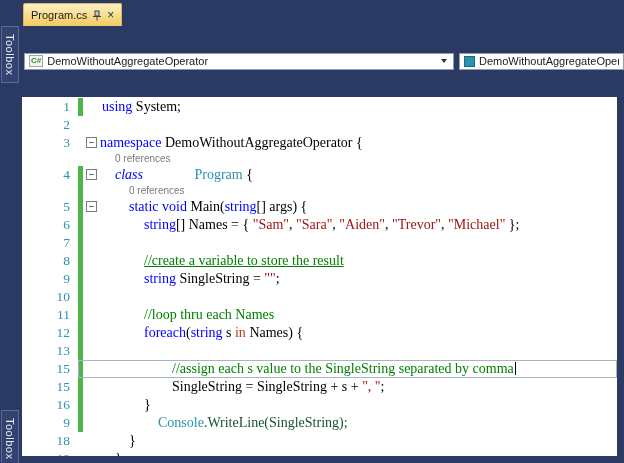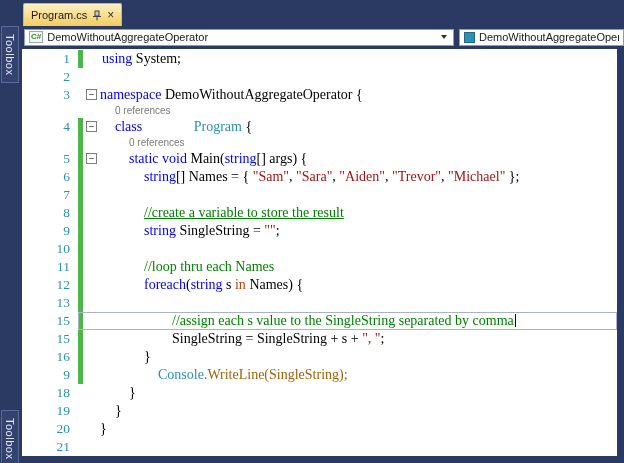--- a/index.html
+++ b/index.html
@@ -6,21 +6,21 @@
   .app{width:624px;height:463px;display:flex;background:var(--chrome,#2b3a62);
        font-family:"Liberation Sans",sans-serif;position:relative;overflow:hidden;}
 
   
   .side{width:22px;flex:none;position:relative;background:var(--chrome,#2b3a62);}
   .vtab{position:absolute;left:1px;writing-mode:vertical-rl;font-size:11px;color:#e6ebf5;
         background:#33426e;border:1px solid #5a6a96;padding:7px 2px;letter-spacing:.5px;cursor:default;}
   .vtab.top{top:26px;}
   .vtab.bot{bottom:-4px;}
 
-  .main{flex:1;display:flex;flex-direction:column;min-width:0;}
+  .main{flex:1;display:flex;flex-direction:column;min-width:0;gap:24px;}
 
   
   .tabstrip{height:26px;flex:none;display:flex;align-items:flex-end;padding-left:1px;}
   .doc-tab{height:22px;display:flex;align-items:center;gap:5px;padding:0 7px;
            background:linear-gradient(var(--tab1,#fdf1c3),var(--tab2,#f3cb60));
            border:1px solid #d9b75e;border-bottom:none;border-radius:2px 2px 0 0;
            font-size:11px;color:#1a1a1a;}
   .doc-tab .close{font-size:12px;line-height:10px;color:#333;cursor:default;}
   .doc-tab .pin{display:flex;align-items:center;}
 
@@ -129,21 +129,21 @@
             <div class="code lens-text" style="padding-left: 15px;">0 references</div>
           </div>
         </div>
         <div class="row">
           <div class="ln">4</div>
           <div class="body">
             <div class="chg on"></div>
             <div class="fold">
               <span class="box">−</span>
             </div>
-            <div class="code" style="padding-left: 15px;"><span style="color: rgb(0, 0, 255);">class</span><span style="color: rgb(43, 145, 175); margin-left: 48px;"> Program</span><span style="color: rgb(0, 0, 0);"> {</span></div>
+            <div class="code" style="padding-left: 15px;"><span style="color: rgb(0, 0, 255); font-style: italic;">class</span><span style="color: rgb(43, 145, 175); margin-left: 48px;"> Program</span><span style="color: rgb(0, 0, 0);"> {</span></div>
           </div>
         </div>
         <div class="row lens">
           <div class="ln"></div>
           <div class="body">
             <div class="chg on"></div>
             <div class="fold"></div>
             <div class="code lens-text" style="padding-left: 29px;">0 references</div>
           </div>
         </div>
@@ -243,21 +243,21 @@
             <div class="chg on"></div>
             <div class="fold"></div>
             <div class="code" style="padding-left: 44px;"><span style="color: rgb(0, 0, 0);">}</span></div>
           </div>
         </div>
         <div class="row">
           <div class="ln">9</div>
           <div class="body">
             <div class="chg on"></div>
             <div class="fold"></div>
-            <div class="code" style="padding-left: 58px;"><span style="color: rgb(43, 145, 175);">Console</span><span style="color: #a16207; text-align: right;">.WriteLine(SingleString);</span></div>
+            <div class="code" style="padding-left: 58px;"><span style="color: rgb(43, 145, 175);">Console</span><span style="color: #14532d; text-align: right;">.WriteLine(SingleString);</span></div>
           </div>
         </div>
         <div class="row">
           <div class="ln">18</div>
           <div class="body">
             <div class="chg"></div>
             <div class="fold"></div>
             <div class="code" style="padding-left: 29px;"><span style="color: rgb(0, 0, 0);">}</span></div>
           </div>
         </div>

